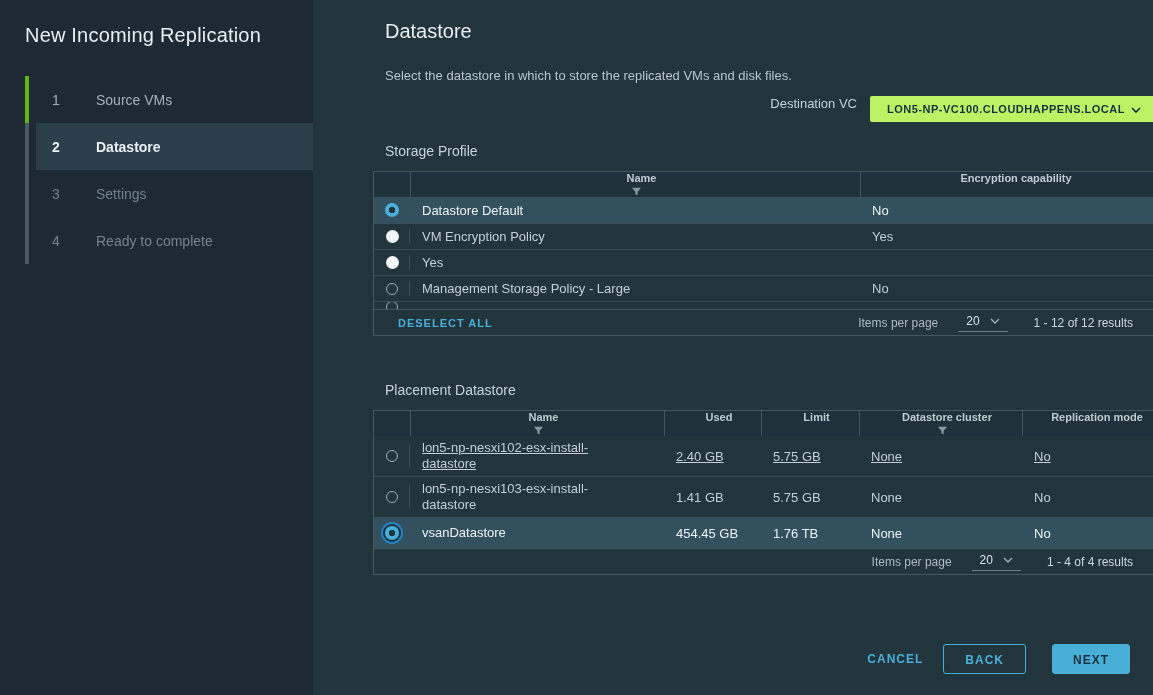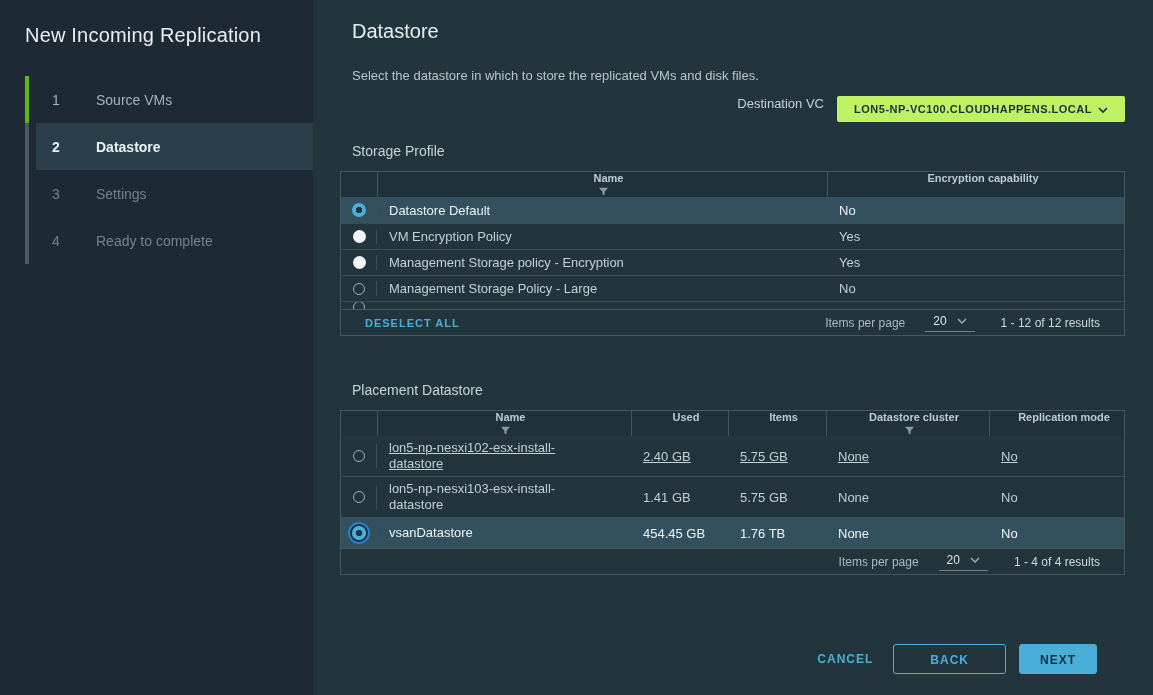--- a/index.html
+++ b/index.html
@@ -1,18 +1,18 @@
 <!DOCTYPE html>
 <html><head>
 <meta charset="utf-8">
 <style>
   * { margin:0; padding:0; box-sizing:border-box; }
   html,body { width:1153px; height:695px; overflow:hidden; }
   body { font-family:"Liberation Sans","DejaVu Sans",sans-serif; background:#22343c; }
-  .app { display:flex; width:994px; height:695px; }
+  .app { display:flex; width:994px; height:695px;gap:33px; }
 
   
   .sidebar { width:313px; height:100%; background:#1d2a33; flex:0 0 313px; }
   .sidebar-title { color:#e8eef1; font-size:20px; font-weight:300; letter-spacing:0.2px; margin:24px 0 0 25px; }
   .steps { margin:29px 0 0 25px; }
   .step { display:flex; align-items:stretch; height:47px; position:relative; cursor:pointer; }
   .step-bar { width:4px; flex:0 0 4px; }
   .step.done .step-bar { background:#5eb715; }
   .step.active .step-bar, .step.pending .step-bar { background:#4a5863; }
   .step-body { flex:1; margin-left:7px; display:flex; align-items:center; }
@@ -72,21 +72,21 @@
   .ipp-label { color:#aeb9c2; font-size:12px; }
   .ipp-select { display:flex; align-items:center; color:#dbe3e8; font-size:12px; margin-left:20px;
     border-bottom:1px solid #6f7f89; padding:0 8px 3px 8px; cursor:pointer; }
   .ipp-select .chev { margin-left:10px; margin-top:2px; }
   .results { color:#cfd8de; font-size:12px; margin-left:26px; }
 
   
   .actions { position:absolute; top:644px; right:28px; display:flex; align-items:center; }
   .btn { font-family:inherit; font-size:12px; font-weight:600; letter-spacing:1px; cursor:pointer; border-radius:3px; }
   .btn-link { background:none; border:none; color:#49afd9; padding:8px 10px; margin-right:10px; }
-  .btn-outline { background:transparent; border:1px solid #49afd9; color:#49afd9; padding:8px 36px; margin-right:13px; height:30px; }
+  .btn-outline { background:transparent; border:1px solid #49afd9; color:#49afd9; padding:8px 21px; margin-right:26px; height:30px; }
   .btn-primary { background:#49afd9; border:1px solid #49afd9; color:#16313c; padding:8px 20px; height:30px; font-weight:700; }
 </style>
 </head>
 <body>
 
 <div class="app">
 
   <div class="sidebar">
     <div class="sidebar-title">New Incoming Replication</div>
     <div class="steps">
@@ -165,21 +165,20 @@
         <div class="rcell c0">
             <span class="radio r-filled"></span>
           </div>
         <div class="cell c1">VM Encryption Policy</div>
         <div class="cell c2">Yes</div>
       </div>
       <div class="g-row">
         <div class="rcell c0">
             <span class="radio r-filled"></span>
           </div>
-        <div class="cell c1">Management Storage policy - Encryption</div>
         <div class="cell c2">Yes</div>
       </div>
       <div class="g-row">
         <div class="rcell c0">
             <span class="radio r-outline"></span>
           </div>
         <div class="cell c1">Management Storage Policy - Large</div>
         <div class="cell c2">No</div>
       </div>
       <div class="g-row partial">
@@ -214,21 +213,21 @@
           <span class="filter-ic">
             <svg width="11" height="11" viewBox="0 0 12 12">
                 <path d="M1 2h10L7.2 6.4V10L4.8 9.1V6.4Z" fill="#8b99a2"></path>
               </svg>
           </span>
         </div>
         <div class="hcell c2">
           <span>Used</span>
         </div>
         <div class="hcell c3">
-          <span>Items</span>
+          <span>Limit</span>
         </div>
         <div class="hcell c4">
           <span>Datastore cluster</span>
           <span class="spacer"></span>
           <span class="filter-ic">
             <svg width="11" height="11" viewBox="0 0 12 12">
                 <path d="M1 2h10L7.2 6.4V10L4.8 9.1V6.4Z" fill="#8b99a2"></path>
               </svg>
           </span>
         </div>

